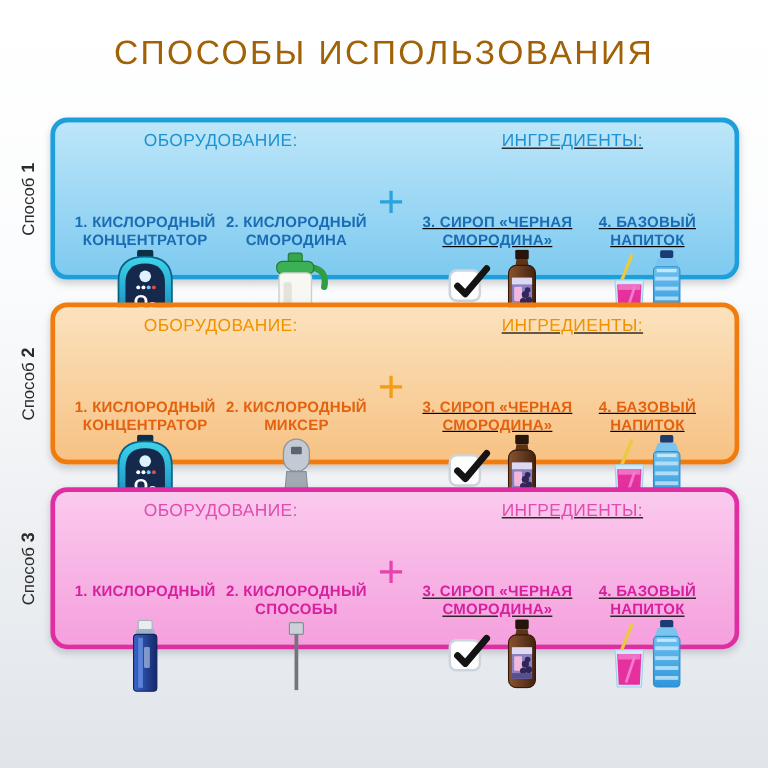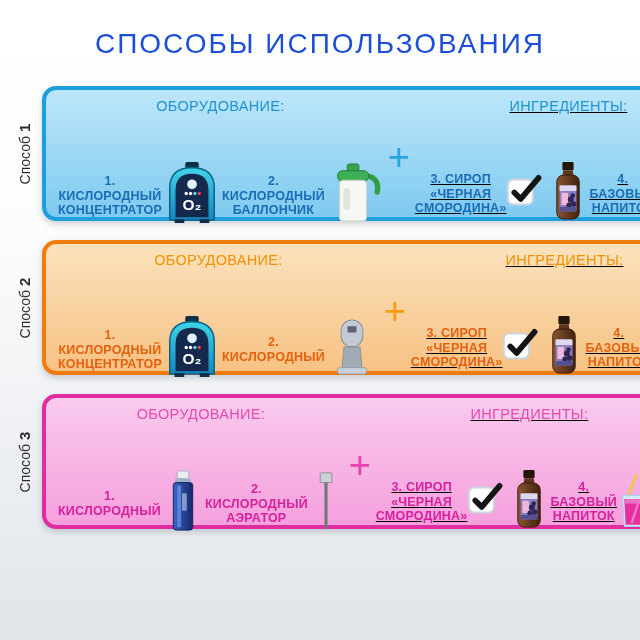--- a/index.html
+++ b/index.html
@@ -2,22 +2,22 @@
 <html><head>
 <meta charset="utf-8">
 <style>
   html,body{margin:0;padding:0;}
   body{
     width:640px;height:640px;overflow:hidden;
     background:linear-gradient(180deg,#ffffff 0%,#fbfcfd 35%,#e1e5ea 100%);
     font-family:"Liberation Sans",sans-serif;
   }
   .title{
-    text-align:center;color:#1d4ed8;font-size:28px;font-weight:500;
-    letter-spacing:2px;margin:0;padding:28px 0 26px 0;
+    text-align:center;color:#a16207;font-size:28px;font-weight:500;
+    letter-spacing:2px;margin:0;padding:28px 0 38px 0;
   }
   .row{display:flex;align-items:stretch;height:135px;margin:0 24px 19px 6px;}
   .side{width:36px;position:relative;flex:0 0 36px;}
   .side-inner{
     position:absolute;top:50%;left:50%;
     transform:translate(-50%,-50%) rotate(-90deg);
     white-space:nowrap;font-size:14px;color:#2b2b2b;
   }
   .side-inner b{font-size:15px;margin-left:4px;}
   .panel{
@@ -36,21 +36,21 @@
   .m-pink   .panel{border-color:#e02da2;background:linear-gradient(180deg,#facaee,#f5a0dd;);}
   .m-pink   .panel{border-color:#e02da2;background:linear-gradient(180deg,#facaee,#f5a0dd);}
   .m-pink   .group-header{color:#e24caf;}
   .m-pink   .item-label{color:#d6219c;}
   .m-pink   .plus{color:#e743ae;}
   .group{display:flex;flex-direction:column;gap:48px;}
   .group.equipment{flex:0 0 252px;}
   .group.ingredients{flex:0 0 250px;margin-left:auto;text-decoration:underline;}
   .group-header{text-align:center;font-size:14.5px;letter-spacing:.3px;padding-top:4px;}
   .items{display:flex;flex:1;}
-  .item{flex:1;display:flex;flex-direction:row;align-items:center;}
+  .item{flex:1;display:flex;flex-direction:column;align-items:center;}
   .item-label{font-weight:bold;font-size:12.5px;text-align:center;line-height:1.18;margin-top:4px;letter-spacing:.2px;}
   .item-label span{display:block;}
   .item-icons{flex:1;display:flex;align-items:flex-end;justify-content:center;gap:5px;padding-bottom:2px;}
   .plus{flex:0 0 32px;text-align:center;font-size:38px;font-weight:400;padding-top:44px;line-height:1;}
   .check-icon{margin-bottom:13px;}
   svg.ic{display:block;}
   .defs{position:absolute;width:0;height:0;overflow:hidden;}
 </style>
 </head>
 <body>
@@ -172,21 +172,21 @@
             </div>
           <div class="item-icons">
               <svg class="ic" width="60" height="62">
                 <use href="#ic-concentrator"></use>
               </svg>
             </div>
         </div>
         <div class="item">
           <div class="item-label">
               <span>2. КИСЛОРОДНЫЙ</span>
-              <span>БАЛЛОНЧИК</span>
+              <span>СМОРОДИНА</span>
             </div>
           <div class="item-icons">
               <svg class="ic" width="58" height="60">
                 <use href="#ic-cocktailer"></use>
               </svg>
             </div>
         </div>
       </div>
     </div>
     <div class="plus">+</div>
@@ -238,20 +238,21 @@
             </div>
           <div class="item-icons">
               <svg class="ic" width="60" height="62">
                 <use href="#ic-concentrator"></use>
               </svg>
             </div>
         </div>
         <div class="item">
           <div class="item-label">
               <span>2. КИСЛОРОДНЫЙ</span>
+              <span>МИКСЕР</span>
             </div>
           <div class="item-icons">
               <svg class="ic" width="54" height="62">
                 <use href="#ic-mixer"></use>
               </svg>
             </div>
         </div>
       </div>
     </div>
     <div class="plus">+</div>
@@ -302,21 +303,21 @@
             </div>
           <div class="item-icons">
               <svg class="ic" width="44" height="62">
                 <use href="#ic-spray"></use>
               </svg>
             </div>
         </div>
         <div class="item">
           <div class="item-label">
               <span>2. КИСЛОРОДНЫЙ</span>
-              <span>АЭРАТОР</span>
+              <span>СПОСОБЫ</span>
             </div>
           <div class="item-icons">
               <svg class="ic" width="36" height="62">
                 <use href="#ic-aerator"></use>
               </svg>
             </div>
         </div>
       </div>
     </div>
     <div class="plus">+</div>

